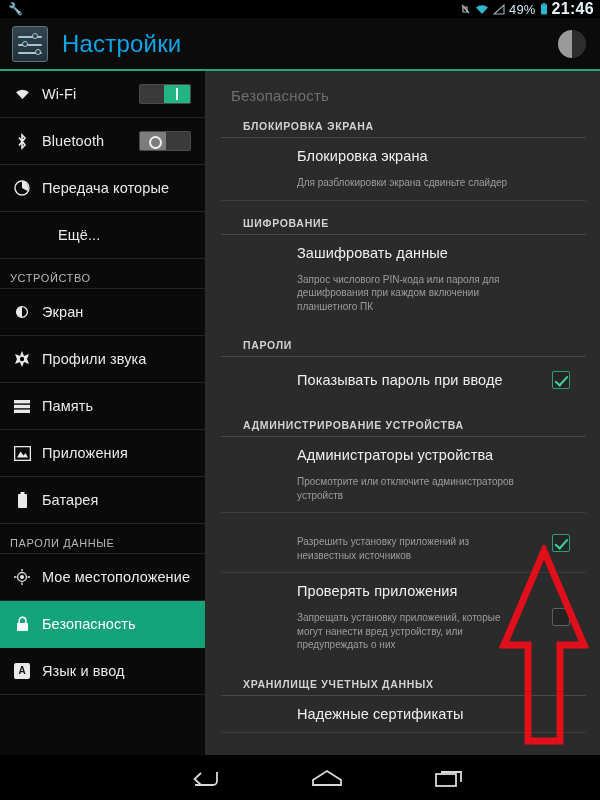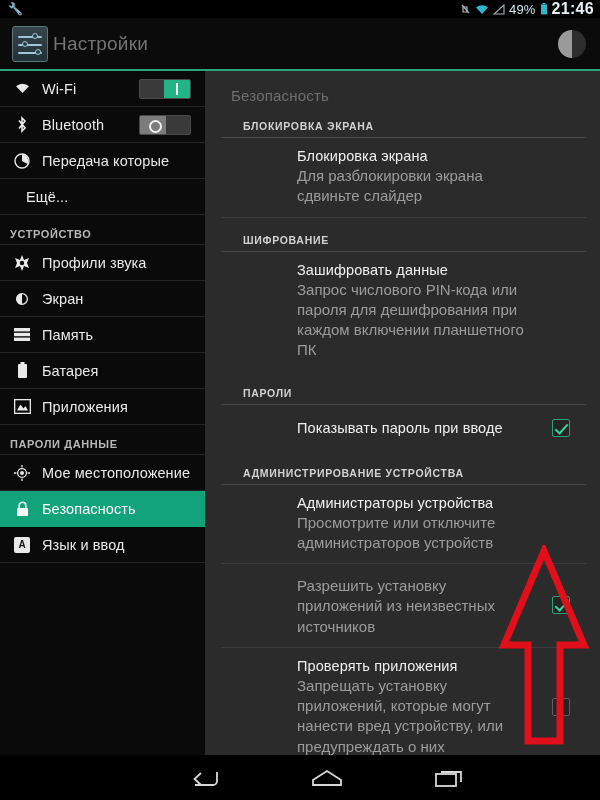--- a/index.html
+++ b/index.html
@@ -34,55 +34,55 @@
     border: 1px solid #5b767f; position: relative; flex: none;
   }
   .app-icon .bar {
     position: absolute; left: 5px; height: 2px; background: #9fc6d6; border-radius: 1px;
   }
   .app-icon .knob {
     position: absolute; width: 6px; height: 6px; border-radius: 50%;
     background: #2c3c44; border: 1.5px solid #9fc6d6;
   }
   .app-title {
-    color: #737373; font-size: 19px; margin-left: 5px; letter-spacing: .2px;
+    color: #0ea5e9; font-size: 24px; margin-left: 14px; letter-spacing: .2px;
   }
   .theme-toggle {
     margin-left: auto; margin-right: 14px; width: 28px; height: 28px;
     border-radius: 50%; background: linear-gradient(to right, #9a9a9a 0 50%, #2e2e2e 50% 100%);
     flex: none;
   }
   .accent-rule {
     position: absolute; left: 0; top: 69px; width: 600px; height: 2px;
     background: #2ba37c;
   }
 
   
   .content { position: absolute; left: 0; top: 71px; width: 600px; height: 684px; }
 
   .sidebar {
     position: absolute; left: 0; top: 0; width: 205px; height: 684px;
     background: #0a0a0a; overflow: hidden;
   }
   .side-row {
-    position: relative; height: 36px; display: flex; align-items: center;
+    position: relative; height: 47px; display: flex; align-items: center;
     padding-left: 10px; border-bottom: 1px solid #242424;
   }
   .side-row.selected { background: #13a37a; border-bottom-color: #13a37a; }
   .side-ico {
     width: 24px; min-width: 24px; height: 22px; display: flex;
     align-items: center; justify-content: center;
     color: #e9e9e9; font-size: 15px; line-height: 1;
   }
   .side-label { color: #eaeaea; font-size: 14.5px; margin-left: 8px; letter-spacing: .1px; }
   .side-row.selected .side-label, .side-row.selected .side-ico { color: #ffffff; }
-  .side-row.noicon .side-label { margin-left: 16px; }
+  .side-row.noicon .side-label { margin-left: 48px; }
   .side-head {
     height: 30px; display: flex; align-items: flex-end; padding: 0 0 4px 10px;
-    color: #b8b8b8; font-size: 11px; font-weight: bold; letter-spacing: .6px;
+    color: #b8b8b8; font-size: 11px; font-weight: normal; letter-spacing: .6px;
     border-bottom: 1px solid #242424; background: #0a0a0a;
   }
   .toggle {
     position: absolute; right: 14px; top: 50%; transform: translateY(-50%);
     width: 52px; height: 20px; border-radius: 2px; background: #3a3a3a;
     border: 1px solid #4a4a4a; overflow: hidden;
   }
   .toggle .thumb { position: absolute; top: 0; width: 26px; height: 18px; }
   .toggle.on .thumb { right: 0; background: #23b486; }
   .toggle.on .thumb::after {
@@ -115,21 +115,21 @@
     padding: 16px 0 5px 22px; border-bottom: 1px solid #474747;
     margin: 0 14px 0 16px;
   }
   .item {
     position: relative; padding: 10px 58px 10px 76px;
     border-bottom: 1px solid #3d3d3d; margin: 0 14px 0 16px;
   }
   .item.last { border-bottom: none; }
   .item-title { color: #f0f0f0; font-size: 14.5px; letter-spacing: .1px; }
   .item-sub {
-    color: #9c9c9c; font-size: 15px; line-height: 1.35; margin-top: 2px;
+    color: #9c9c9c; font-size: 10px; line-height: 1.35; margin-top: 12px;
     max-width: 250px;
   }
   .cbox {
     position: absolute; right: 16px; top: 50%; transform: translateY(-50%);
     width: 18px; height: 18px; border: 1.5px solid #5e5e5e; border-radius: 2px;
     background: #242424;
   }
   .cbox.checked { border-color: #2f9e76; }
   .cbox.checked::after {
     content: ""; position: absolute; left: 5px; top: 1px;
@@ -237,66 +237,66 @@
 
       <div class="side-row noicon">
         <span class="side-label">Ещё...</span>
       </div>
 
       <div class="side-head">УСТРОЙСТВО</div>
 
       <div class="side-row">
         <span class="side-ico">
           <svg width="16" height="16" viewBox="0 0 16 16">
+              <circle cx="8" cy="8" r="5.4" fill="none" stroke="#e9e9e9" stroke-width="1.3"></circle>
+              <path d="M8 2.6 A5.4 5.4 0 0 0 8 13.4 Z" fill="#e9e9e9"></path>
+            </svg>
+        </span>
+        <span class="side-label">Экран</span>
+      </div>
+
+      <div class="side-row">
+        <span class="side-ico">
+          <svg width="16" height="16" viewBox="0 0 16 16">
               <path d="M8 0 L10 5 L15 3 L13 8 L15 13 L10 11 L8 16 L6 11 L1 13 L3 8 L1 3 L6 5 Z" fill="#e9e9e9"></path>
               <circle cx="8" cy="8" r="2.2" fill="#0a0a0a"></circle>
             </svg>
         </span>
         <span class="side-label">Профили звука</span>
-      </div>
-
-      <div class="side-row">
-        <span class="side-ico">
-          <svg width="16" height="16" viewBox="0 0 16 16">
-              <circle cx="8" cy="8" r="5.4" fill="none" stroke="#e9e9e9" stroke-width="1.3"></circle>
-              <path d="M8 2.6 A5.4 5.4 0 0 0 8 13.4 Z" fill="#e9e9e9"></path>
-            </svg>
-        </span>
-        <span class="side-label">Экран</span>
       </div>
 
       <div class="side-row">
         <span class="side-ico">
           <svg width="16" height="13" viewBox="0 0 16 13">
             <rect x="0" y="0" width="16" height="3.4" fill="#e9e9e9"></rect>
             <rect x="0" y="4.8" width="16" height="3.4" fill="#e9e9e9"></rect>
             <rect x="0" y="9.6" width="16" height="3.4" fill="#e9e9e9"></rect>
           </svg>
         </span>
         <span class="side-label">Память</span>
       </div>
 
       <div class="side-row">
         <span class="side-ico">
+          <svg width="17" height="15" viewBox="0 0 17 15">
+              <rect x="0.6" y="0.6" width="15.8" height="13.8" fill="none" stroke="#e9e9e9" stroke-width="1.4"></rect>
+              <path d="M3 11.5 L6.5 5.5 L9.5 9.5 L11.5 7 L14 11.5 Z" fill="#e9e9e9"></path>
+            </svg>
+        </span>
+        <span class="side-label">Приложения</span>
+      </div>
+
+      <div class="side-row">
+        <span class="side-ico">
           <svg width="11" height="17" viewBox="0 0 11 17">
               <rect x="3.5" y="0" width="4" height="2" fill="#e9e9e9"></rect>
               <rect x="1" y="2" width="9" height="14" rx="1" fill="#e9e9e9"></rect>
             </svg>
         </span>
         <span class="side-label">Батарея</span>
-      </div>
-
-      <div class="side-row">
-        <span class="side-ico">
-          <svg width="17" height="15" viewBox="0 0 17 15">
-              <rect x="0.6" y="0.6" width="15.8" height="13.8" fill="none" stroke="#e9e9e9" stroke-width="1.4"></rect>
-              <path d="M3 11.5 L6.5 5.5 L9.5 9.5 L11.5 7 L14 11.5 Z" fill="#e9e9e9"></path>
-            </svg>
-        </span>
-        <span class="side-label">Приложения</span>
       </div>
 
       <div class="side-head">ПАРОЛИ ДАННЫЕ</div>
 
       <div class="side-row">
         <span class="side-ico">
           <svg width="16" height="16" viewBox="0 0 16 16">
               <circle cx="8" cy="8" r="4.4" fill="none" stroke="#e9e9e9" stroke-width="1.3"></circle>
               <circle cx="8" cy="8" r="2" fill="#e9e9e9"></circle>
               <path d="M8 0 L8 2.4 M8 13.6 L8 16 M0 8 L2.4 8 M13.6 8 L16 8" stroke="#e9e9e9" stroke-width="1.3"></path>

